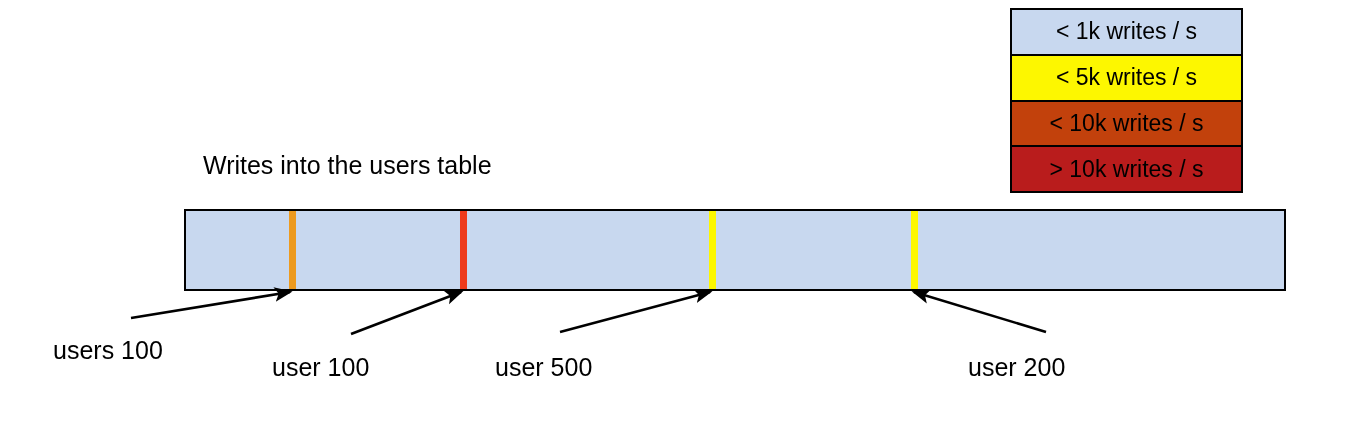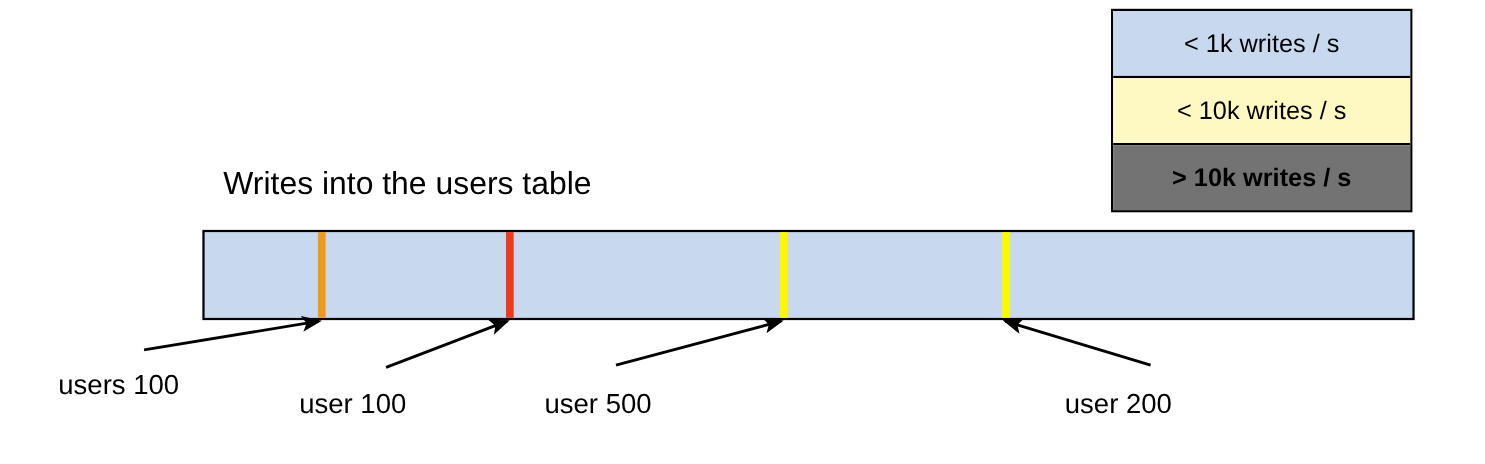--- a/index.html
+++ b/index.html
@@ -22,21 +22,21 @@
     top: 0;
     width: 1350px;
     height: 422px;
   }
 
   
   .legend {
     position: absolute;
     left: 1010px;
     top: 8px;
-    width: 274px;
+    width: 233px;
     height: 185px;
     border: 2px solid #000000;
     box-sizing: border-box;
     display: flex;
     flex-direction: column;
   }
   .legend-row {
     flex: 1 1 0;
     display: flex;
     align-items: center;
@@ -49,21 +49,21 @@
   }
   .legend-row:last-child {
     border-bottom: none;
   }
 
   
   .chart-title {
     position: absolute;
     left: 203px;
     top: 153px;
-    font-size: 29px;
+    font-size: 25px;
     line-height: 1;
     white-space: nowrap;
   }
 
   
   .bar-track {
     position: absolute;
     left: 184px;
     top: 209px;
     width: 1102px;
@@ -97,24 +97,27 @@
 </style>
 </head>
 <body>
 
 <div id="canvas">
 
   <div class="legend">
     <div class="legend-row" style="background: rgb(200, 216, 239);">
       <span>&lt; 1k writes / s</span>
     </div>
-    <div class="legend-row" style="background: #fef9c3;">
+    <div class="legend-row" style="background: rgb(253, 247, 0);">
+      <span>&lt; 5k writes / s</span>
+    </div>
+    <div class="legend-row" style="background: #c2410c;">
       <span>&lt; 10k writes / s</span>
     </div>
-    <div class="legend-row" style="background: #737373; font-weight: bold;">
+    <div class="legend-row" style="background: #b91c1c;">
       <span>&gt; 10k writes / s</span>
     </div>
   </div>
 
   <div class="chart-title">Writes into the users table</div>
 
   <div class="bar-track" style="background: rgb(200, 216, 239);">
     <div class="bar-stripe" style="background: rgb(237, 154, 31); left: 103px;"></div>
     <div class="bar-stripe" style="background: rgb(238, 59, 28); left: 274px;"></div>
     <div class="bar-stripe" style="background: rgb(253, 247, 0); left: 523px;"></div>

